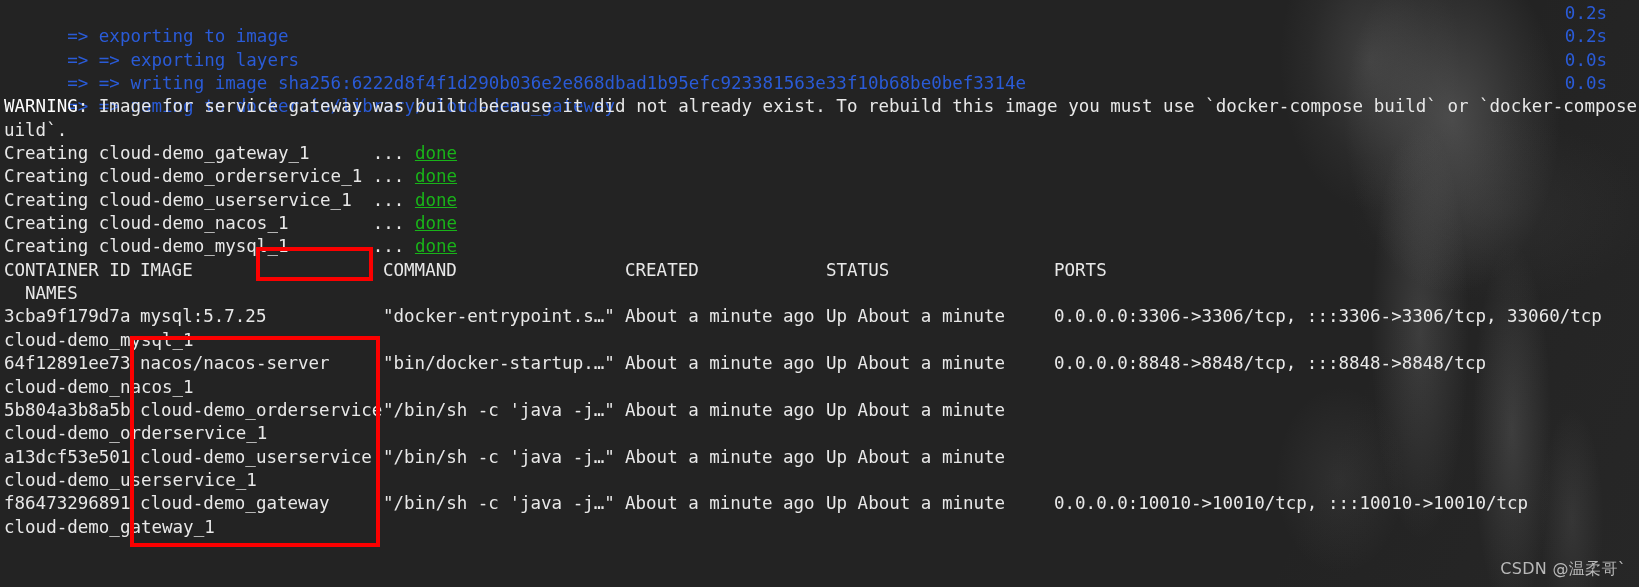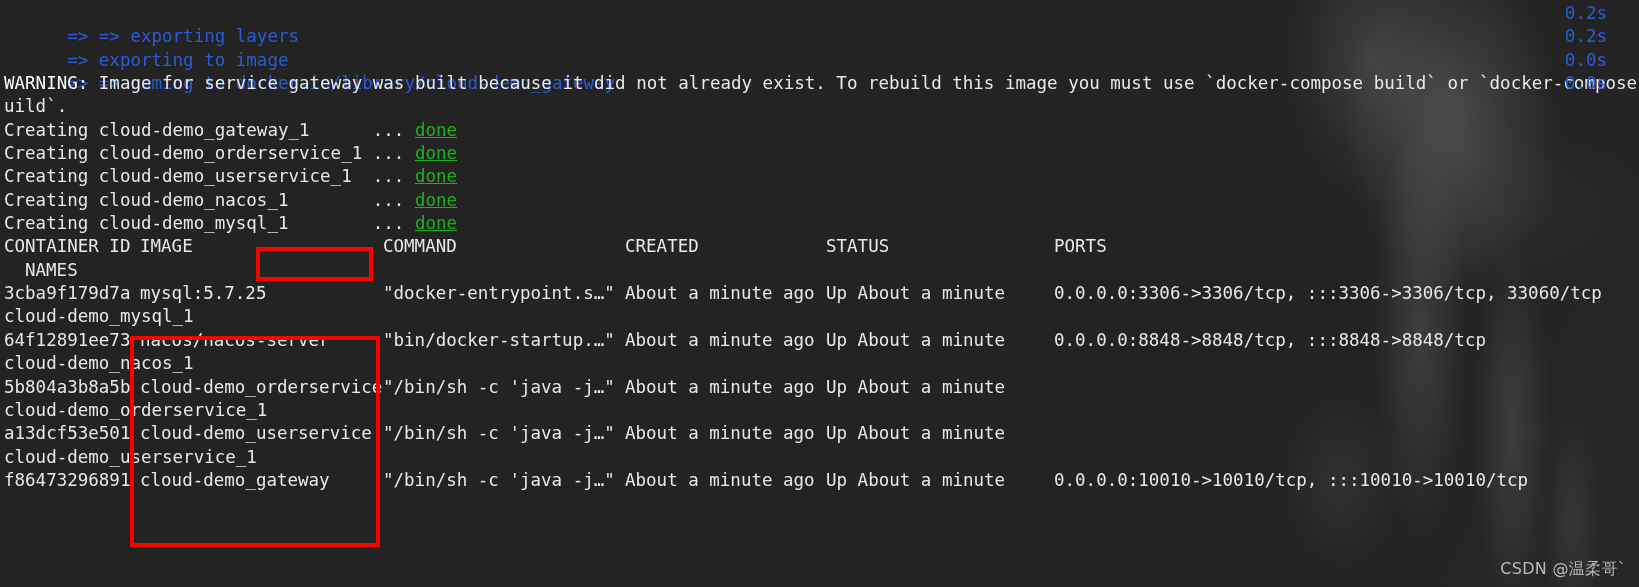--- a/index.html
+++ b/index.html
@@ -107,24 +107,27 @@
 </head>
 <body>
 
 <div id="terminal">
 
   <div id="wallpaper"></div>
 
   <div id="screen">
 
     <div class="line c-blue">
+      <span>=&gt;</span><span> exporting to image</span>
+    </div>
+    <div class="line c-blue">
       <span>=&gt; =&gt;</span><span> exporting layers</span>
     </div>
     <div class="line c-blue">
-      <span>=&gt;</span><span> exporting to image</span>
+      <span>=&gt; =&gt;</span><span> writing image sha256:6222d8f4f1d290b036e2e868dbad1b95efc923381563e33f10b68be0bef3314e</span>
     </div>
     <div class="line c-blue">
       <span>=&gt; =&gt;</span><span> naming to docker.io/library/cloud-demo_gateway</span>
     </div>
 
     <div class="line"><span class="c-yellow">WARNING</span><span class="c-white">: Image for service gateway was built because it did not already exist. To rebuild this image you must use `docker-compose build` or `docker-compose up --b</span></div>
     <div class="line c-white">uild`.</div>
 
     <div class="line"><span class="c-white">Creating cloud-demo_gateway_1      ... </span><span class="c-green">done</span></div>
     <div class="line"><span class="c-white">Creating cloud-demo_orderservice_1 ... </span><span class="c-green">done</span></div>
@@ -184,20 +187,21 @@
     <div class="line c-white">cloud-demo_userservice_1</div>
 
     <div class="row">
       <span class="col-id c-white">f86473296891</span>
       <span class="col-image c-white">cloud-demo_gateway</span>
       <span class="col-command c-white">"/bin/sh -c 'java -j…"</span>
       <span class="col-created c-white">About a minute ago</span>
       <span class="col-status c-white">Up About a minute</span>
       <span class="col-ports c-white">0.0.0.0:10010-&gt;10010/tcp, :::10010-&gt;10010/tcp</span>
     </div>
+    <div class="line c-white">cloud-demo_gateway_1</div>
 
   </div>
 
   <div class="timing c-blue" style="top:2px;">0.2s</div>
   <div class="timing c-blue" style="top:25.3px;">0.2s</div>
   <div class="timing c-blue" style="top:48.7px;">0.0s</div>
   <div class="timing c-blue" style="top:72px;">0.0s</div>
 
   <div class="redbox" id="redbox-dockerps"></div>
   <div class="redbox" id="redbox-images"></div>

